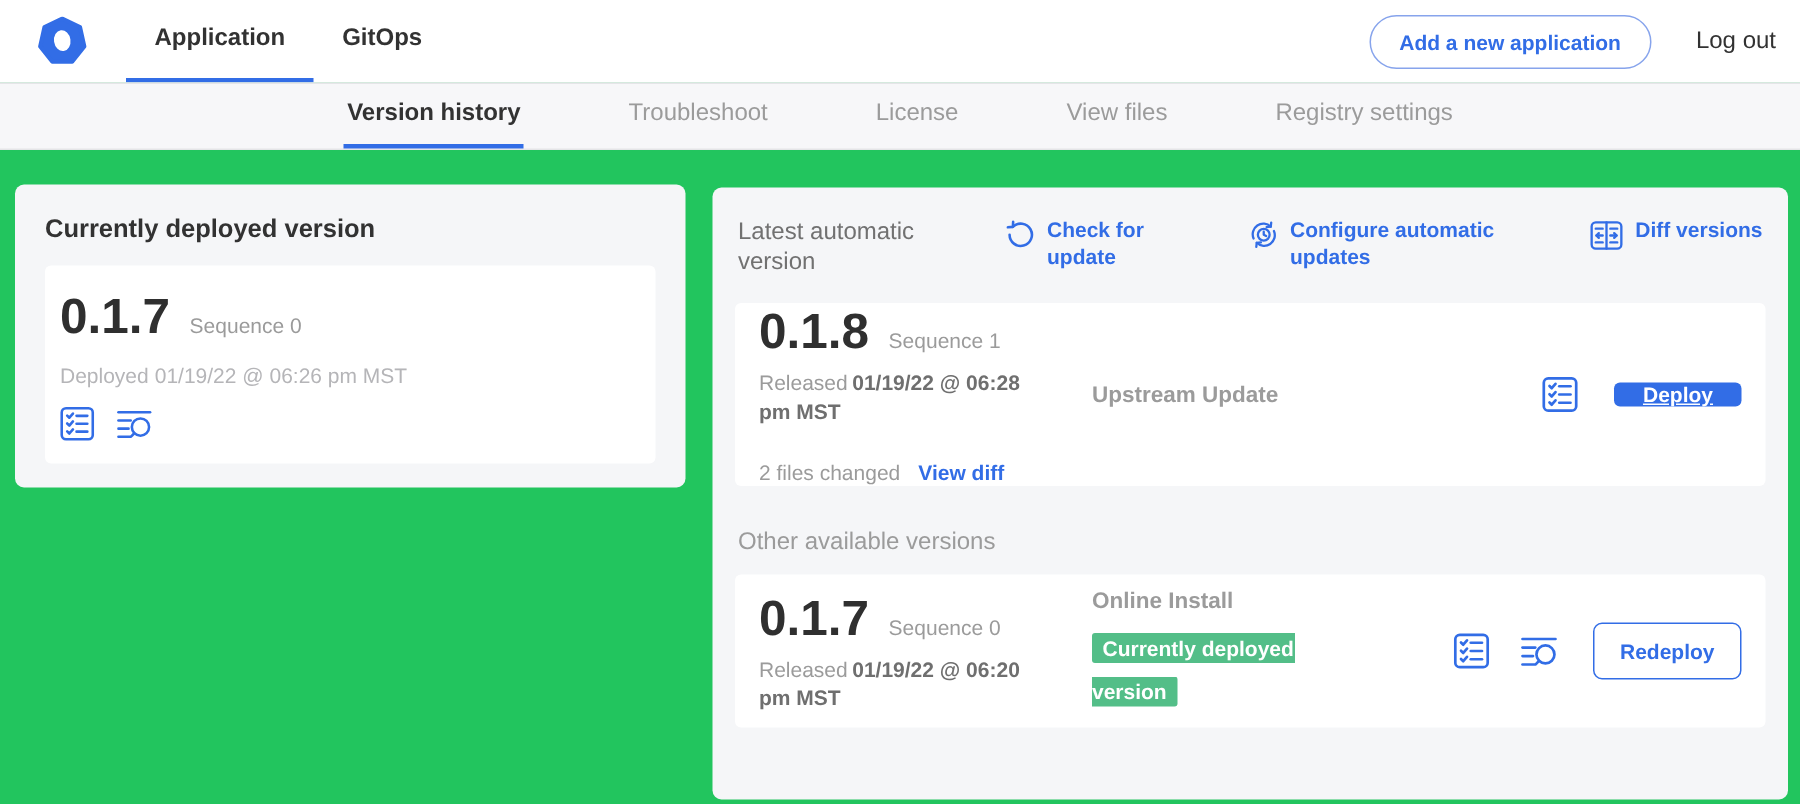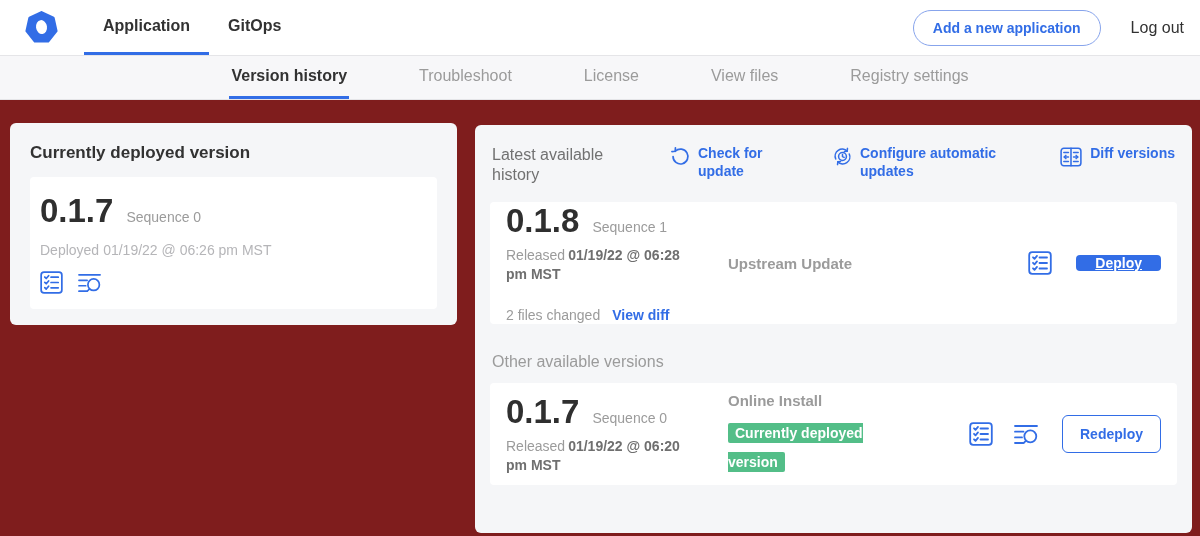--- a/index.html
+++ b/index.html
@@ -1,18 +1,18 @@
 <!DOCTYPE html>
 <html><head>
 <meta charset="utf-8">
 <style>
   * { margin: 0; padding: 0; box-sizing: border-box; }
   html, body { width: 1200px; height: 536px; background: #fff; }
   body { font-family: "Liberation Sans", "DejaVu Sans", sans-serif; color: #323232; overflow: hidden; }
-  .page { position: relative; width: 1200px; height: 536px; background: #7f1d1d; }
+  .page { position: relative; width: 1200px; height: 536px; background: #22c55e; }
 
   
   .topnav { position: absolute; top: 0; left: 0; right: 0; height: 55px; display: flex; align-items: stretch; background: #fff; }
   .logo-wrap { display: flex; align-items: center; padding-left: 25px; padding-right: 26px; }
   .topnav-tabs { display: flex; align-items: stretch; }
   .topnav-tab { display: flex; align-items: center; padding: 0 19px; font-size: 16px; font-weight: 600; color: #323232; border-bottom: 3px solid transparent; cursor: pointer; }
   .topnav-tab.active { border-bottom-color: #326de6; }
   .topnav-right { margin-left: auto; display: flex; align-items: center; gap: 30px; padding-right: 16px; }
   .add-app-btn { background: #fff; border: 1px solid #87a4ec; color: #326de6; font-family: inherit; font-size: 14px; font-weight: 700; padding: 9px 19px; border-radius: 18px; cursor: pointer; }
   .logout { font-size: 16px; color: #323232; cursor: pointer; }
@@ -148,21 +148,21 @@
             <line x1="12.5" y1="18.6" x2="10.6" y2="20.6"></line>
           </svg>
         </button>
       </div>
     </div>
   </section>
 
   <section class="panel latest-panel">
 
     <div class="latest-header">
-      <div class="latest-title">Latest available history</div>
+      <div class="latest-title">Latest automatic version</div>
 
       <a class="header-action action-check">
         <svg width="21" height="21" viewBox="0 0 22 22" fill="none" stroke="currentColor" stroke-width="1.8" stroke-linecap="round" stroke-linejoin="round">
           <path d="M3.2 11 a7.8 7.8 0 1 0 2.3 -5.5"></path>
           <polyline points="2,5.8 5.5,5.5 5.7,2"></polyline>
         </svg>
         <span class="action-label">Check for update</span>
       </a>
 
       <a class="header-action action-auto">

